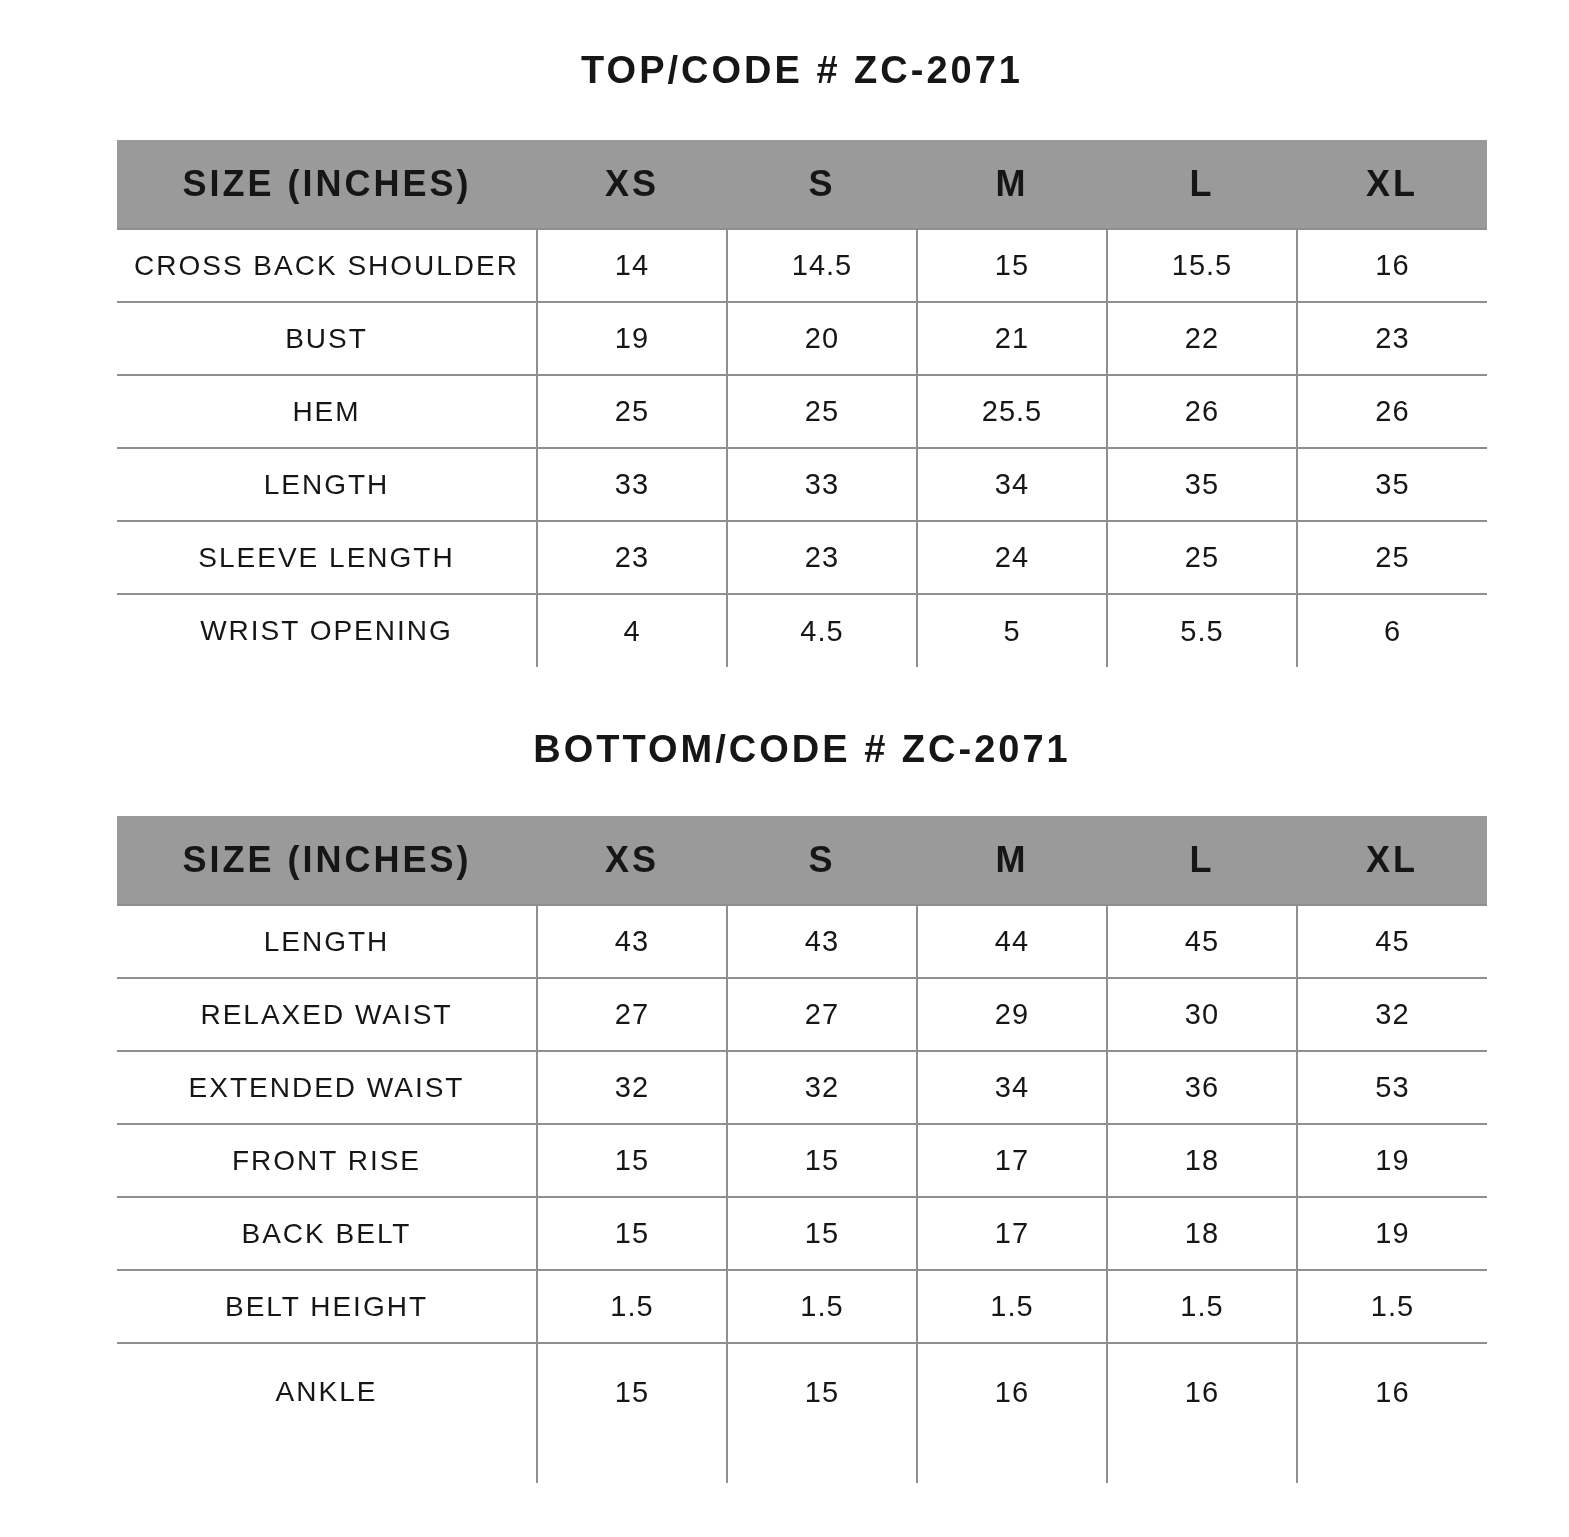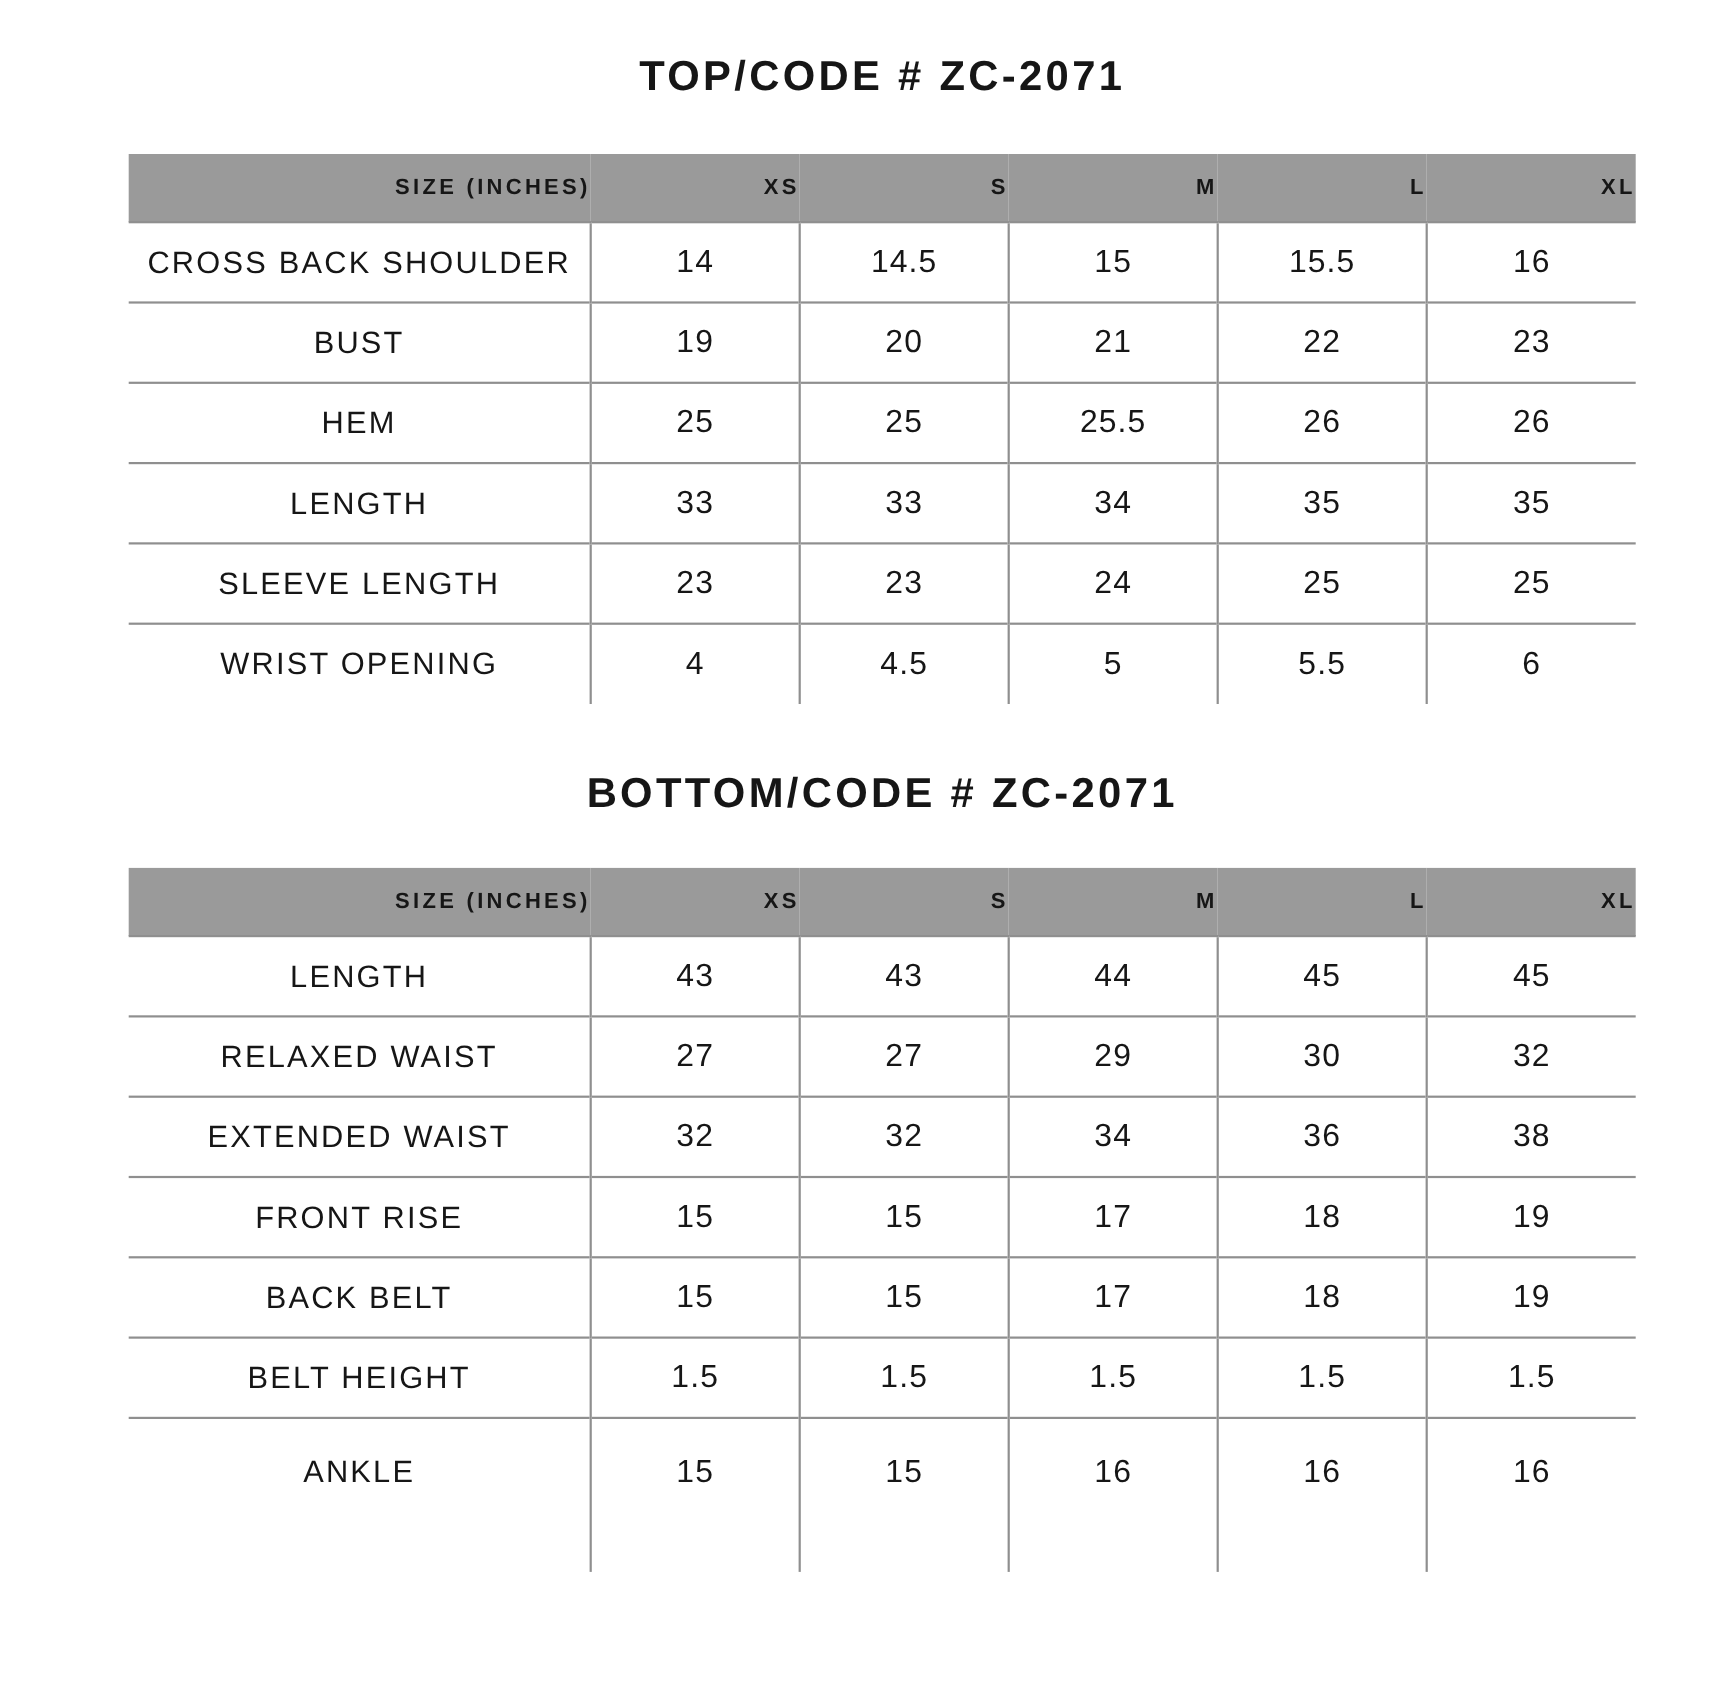--- a/index.html
+++ b/index.html
@@ -47,25 +47,25 @@
     width: 1370px;
     margin-top: 44px;
   }
   .block-bottom table.size-table { margin-top: 41px; }
 
   col.c-label { width: 420px; }
   col.c-size  { width: 190px; }
 
   thead th {
     background: var(--header-bg);
-    height: 62px;
-    font-size: 20px;
+    height: 89px;
+    font-size: 36px;
     font-weight: bold;
     letter-spacing: 3px;
-    text-align: right;
+    text-align: center;
     vertical-align: middle;
     border: none;
   }
   tbody td {
     height: 73px;
     text-align: center;
     vertical-align: middle;
     font-size: 29px;
     letter-spacing: 1px;
     border-top: 2px solid var(--border);
@@ -199,21 +199,21 @@
             <td class="cell-value">29</td>
             <td class="cell-value">30</td>
             <td class="cell-value">32</td>
           </tr>
           <tr>
             <td class="row-label">EXTENDED WAIST</td>
             <td class="cell-value">32</td>
             <td class="cell-value">32</td>
             <td class="cell-value">34</td>
             <td class="cell-value">36</td>
-            <td class="cell-value">38</td>
+            <td class="cell-value">53</td>
           </tr>
           <tr>
             <td class="row-label">FRONT RISE</td>
             <td class="cell-value">15</td>
             <td class="cell-value">15</td>
             <td class="cell-value">17</td>
             <td class="cell-value">18</td>
             <td class="cell-value">19</td>
           </tr>
           <tr>

